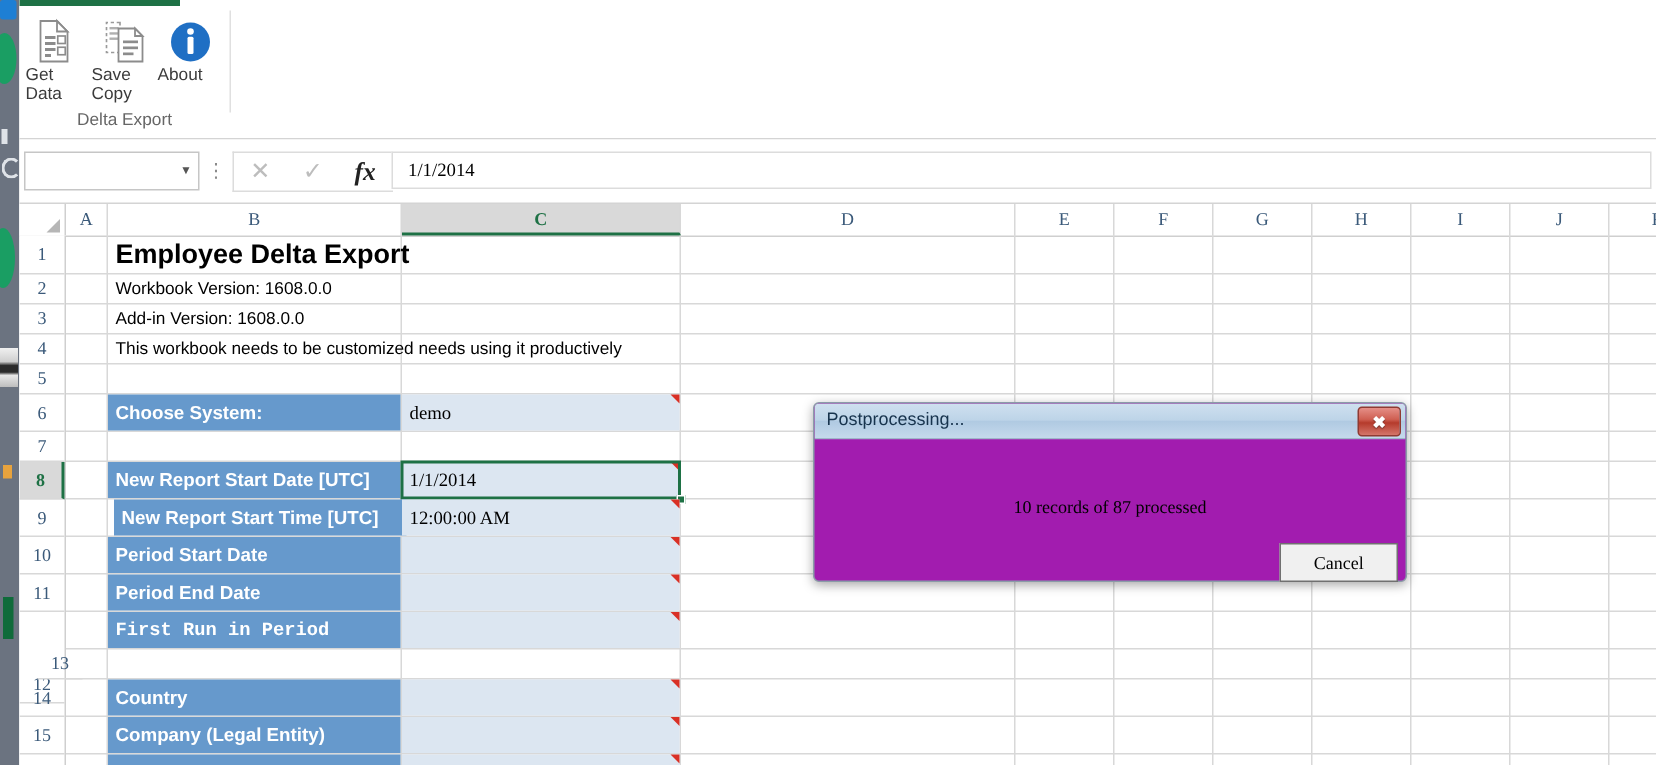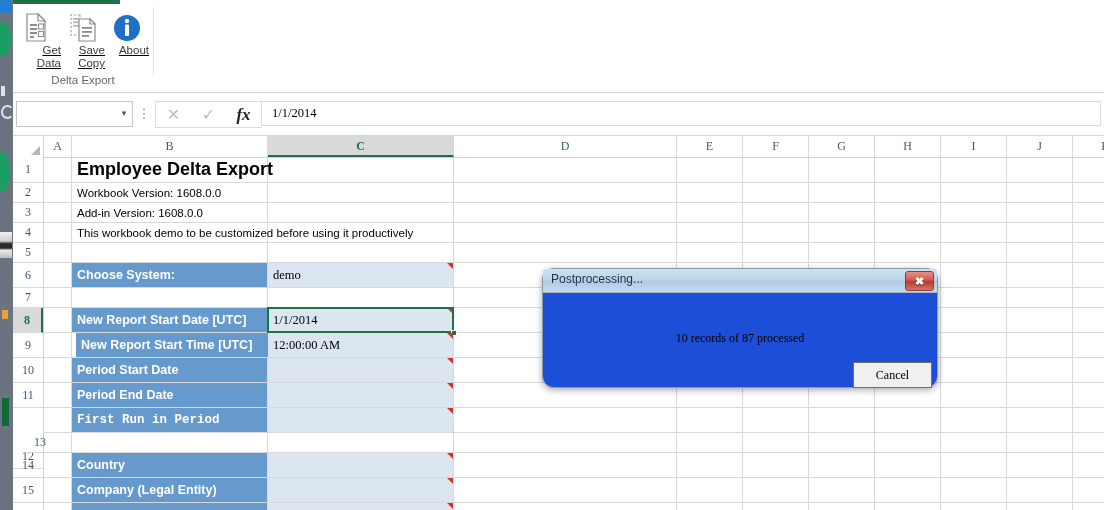--- a/index.html
+++ b/index.html
@@ -25,21 +25,21 @@
   #bg-strip .grn2{position:absolute;left:2px;top:398px;width:7px;height:28px;background:#0f6b3a;}
 
   
   #excel{position:absolute;left:13px;top:0;width:1091px;height:510px;background:#fff;z-index:2;}
 
   
   #ribbon{position:absolute;left:0;top:0;width:1091px;height:92px;background:#fff;border-bottom:1px solid #d4d4d4;}
   #ribbon .greenbar{position:absolute;left:0;top:0;width:107px;height:4px;background:#1e7145;}
   #ribbon-group{position:absolute;left:4px;top:4px;width:132px;height:84px;}
   .rb-buttons{display:flex;align-items:flex-start;padding-top:5px;}
-  .rb-btn{width:44px;text-align:right;cursor:default;padding-top:2px;text-decoration:underline;}
+  .rb-btn{width:44px;text-align:left;cursor:default;padding-top:2px;}
   .rb-ico{height:33px;display:flex;align-items:center;justify-content:center;}
   .rb-lbl{font-size:11.5px;color:#3b3b3b;line-height:13px;font-family:"Liberation Sans",sans-serif;}
   .group-title{position:absolute;left:0;bottom:2px;width:132px;text-align:center;font-size:11.5px;color:#666;}
   .group-sep{position:absolute;left:140px;top:7px;width:1px;height:68px;background:#e0e0e0;}
 
   
   #fbar{position:absolute;left:0;top:93px;width:1091px;height:42px;background:#fff;border-bottom:1px solid #d4d4d4;}
   #namebox{position:absolute;left:3px;top:8px;width:115px;height:24px;border:1px solid #c6c6c6;background:#fff;display:flex;align-items:center;}
   #namebox .nbtxt{flex:1;padding-left:5px;font-size:12px;color:#000;overflow:hidden;white-space:nowrap;}
   #namebox .nbarrow{width:16px;text-align:center;font-size:8px;color:#555;line-height:1;}
@@ -71,22 +71,22 @@
   .cell{position:absolute;box-sizing:border-box;display:flex;align-items:center;overflow:hidden;white-space:nowrap;}
   .cell.lbl{background:#6699cc;color:#fff;font-weight:bold;font-size:12.5px;padding-left:5px;}
   .cell.val{background:#dce6f1;font-size:12.5px;padding-left:5px;font-family:"Liberation Serif",serif;}
   .cell.plain{font-size:11.5px;padding-left:5px;}
   .cell.title{font-size:18px;font-weight:bold;padding-left:5px;}
   .cmt{position:absolute;width:0;height:0;border-top:6px solid #d93025;border-left:6px solid transparent;}
   #selbox{position:absolute;border:2px solid #1e7145;box-sizing:border-box;pointer-events:none;}
   #selhandle{position:absolute;width:6px;height:6px;background:#1e7145;border:1px solid #fff;box-sizing:border-box;}
 
   
-  #dlg{position:absolute;left:529px;top:268px;width:394px;height:118px;background:#1d4ed8;
-       border:1px solid #8a9ba8;border-radius:12px;box-shadow:0 2px 7px rgba(0,0,0,.35);z-index:50;}
+  #dlg{position:absolute;left:529px;top:268px;width:394px;height:118px;background:#a21caf;
+       border:1px solid #8a9ba8;border-radius:4px;box-shadow:0 2px 7px rgba(0,0,0,.35);z-index:50;}
   #dlg .tbar{height:23px;background:linear-gradient(#cfe0ef 0%,#bdd4e8 48%,#b0cae2 52%,#c5d9ec 100%);
        border-bottom:1px solid #9fb6c9;border-radius:3px 3px 0 0;position:relative;}
   #dlg .ttl{position:absolute;left:8px;top:3px;font-size:12px;color:#17334d;}
   #dlg .xbtn{position:absolute;right:3px;top:2px;width:27px;height:18px;border:1px solid #8f3a33;border-radius:3px;
        background:linear-gradient(#e58f87 0%,#cf5f52 42%,#b53b2c 55%,#d4756a 100%);
        color:#fff;font-size:11px;font-weight:bold;display:flex;align-items:center;justify-content:center;
        text-shadow:0 1px 1px rgba(0,0,0,.45);cursor:default;}
   #dlg .body{position:relative;height:94px;}
   #dlg .msg{position:absolute;left:0;top:38px;width:394px;text-align:center;font-size:12px;color:#000;font-family:"Liberation Serif",serif;}
   #dlg .cbtn{position:absolute;left:310px;top:69px;width:77px;height:24px;background:#f0f0f0;border:1px solid #707070;
@@ -236,21 +236,21 @@
         <div class="gline-v" style="left: 632px; height: 353px;"></div>
         <div class="gline-v" style="left: 698px; height: 353px;"></div>
         <div class="gline-v" style="left: 764px; height: 353px;"></div>
         <div class="gline-v" style="left: 830px; height: 353px;"></div>
         <div class="gline-v" style="left: 896px; height: 353px;"></div>
         <div class="gline-v" style="left: 962px; height: 353px;"></div>
         <div class="gline-v" style="left: 1028px; height: 353px;"></div>
         <div class="cell title" style="left: 28px; top: 0px; width: auto; height: 25px;">Employee Delta Export</div>
         <div class="cell plain" style="left: 28px; top: 26px; width: auto; height: 19px;">Workbook Version: 1608.0.0</div>
         <div class="cell plain" style="left: 28px; top: 46px; width: auto; height: 19px;">Add-in Version: 1608.0.0</div>
-        <div class="cell plain" style="left: 28px; top: 66px; width: auto; height: 19px;">This workbook demo to be customized before using it productively</div>
+        <div class="cell plain" style="left: 28px; top: 66px; width: auto; height: 19px;">This workbook needs to be customized needs using it productively</div>
         <div class="cell lbl" style="left: 28px; top: 106px; width: 195px; height: 24px;">Choose System:</div>
         <div class="cell val" style="left: 224px; top: 106px; width: 185px; height: 24px;">demo</div>
         <div class="cmt" style="left: 403px; top: 106px;"></div>
         <div class="cell lbl" style="left: 28px; top: 151px; width: 195px; height: 24px;">New Report Start Date [UTC]</div>
         <div class="cell val" style="left: 224px; top: 151px; width: 185px; height: 24px;">1/1/2014</div>
         <div class="cmt" style="left: 403px; top: 151px;"></div>
         <div id="selbox" style="left: 223px; top: 150px; width: 187px; height: 26px;"></div>
         <div id="selhandle" style="left: 407px; top: 173px;"></div>
         <div class="cell lbl" style="left: 32px; top: 176px; width: 195px; height: 24px;">New Report Start Time [UTC]</div>
         <div class="cell val" style="left: 224px; top: 176px; width: 185px; height: 24px;">12:00:00 AM</div>

